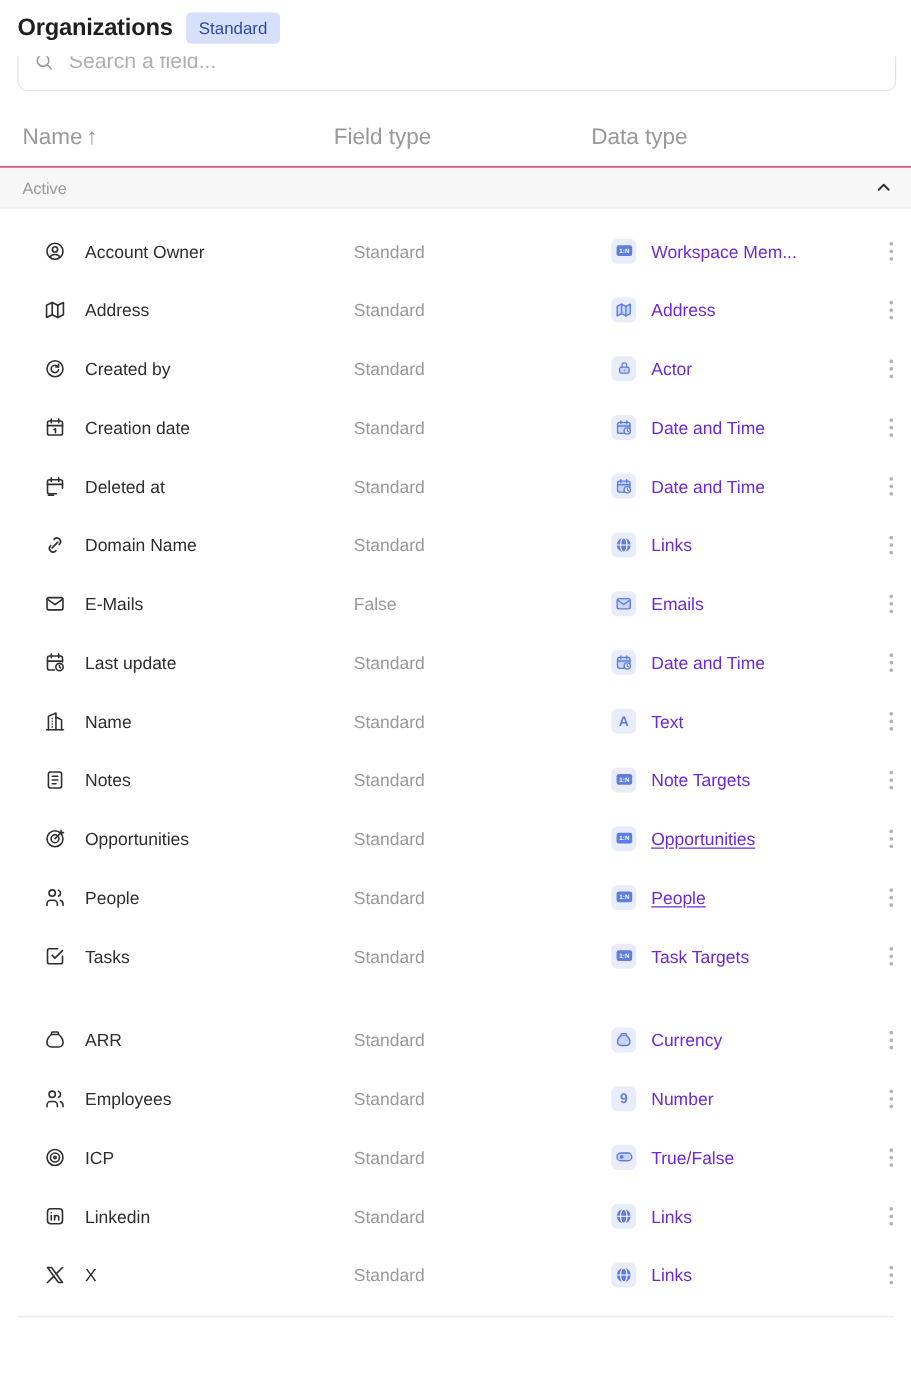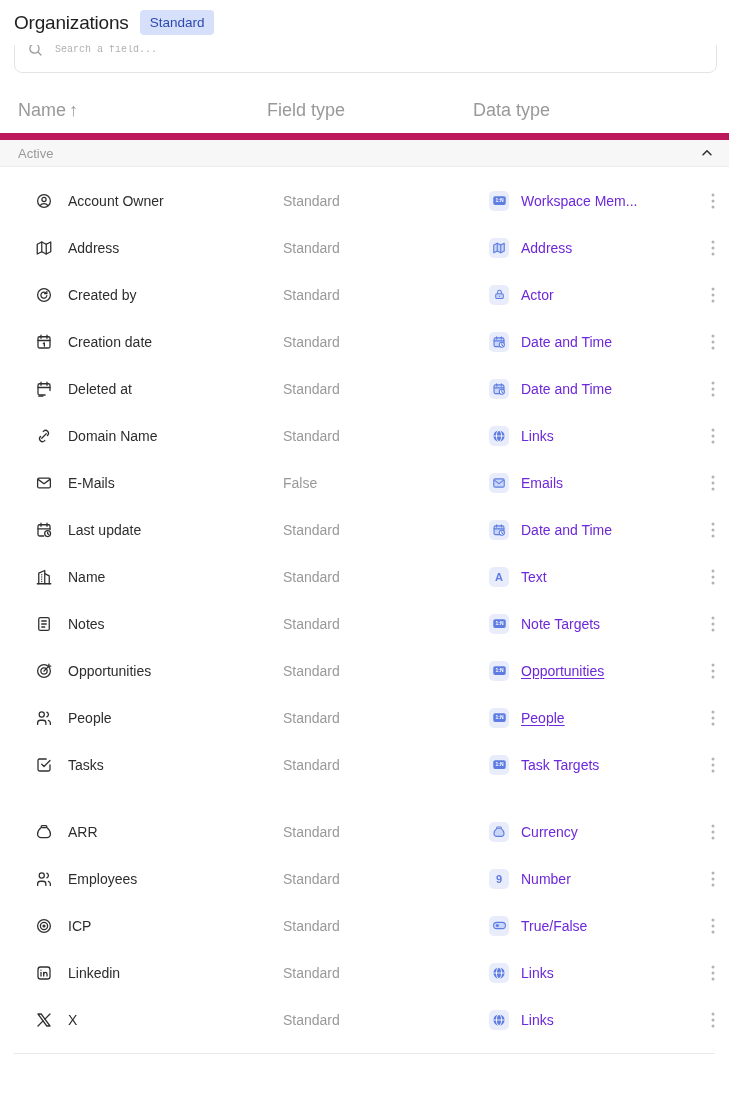--- a/index.html
+++ b/index.html
@@ -2,32 +2,32 @@
 <html><head>
 <meta charset="utf-8">
 <style>
   html,body{margin:0;padding:0}
   body{
     width:729px;height:1102px;position:relative;overflow:hidden;
     background:#fff;font-family:"Liberation Sans",sans-serif;color:#2d2d2d;
   }
   .app-header{position:absolute;top:0;left:0;right:0;height:45px;background:#fff;z-index:5;
     display:flex;align-items:center;padding-left:14px;gap:11px;box-sizing:border-box}
-  .title{font-size:19px;font-weight:400;color:#1f1f1f;letter-spacing:-.2px}
+  .title{font-size:19px;font-weight:700;color:#1f1f1f;letter-spacing:-.2px}
   .badge{background:#d6e0fb;color:#2c49ae;font-size:13.5px;font-weight:500;padding:3px 10px;border-radius:4px;line-height:19px}
   .search{position:absolute;top:25px;left:14px;width:703px;height:48px;border:1px solid #e4e4e4;border-radius:8px;
     box-sizing:border-box;display:flex;align-items:center;padding:0 12px;gap:9px;background:#fff;z-index:1}
-  .search input{border:none;outline:none;flex:1;font-size:10px;color:#333;background:transparent;font-family:Liberation Mono, monospace}
+  .search input{border:none;outline:none;flex:1;font-size:17px;color:#333;background:transparent;font-family:Liberation Sans, sans-serif}
   .search input::placeholder{color:#b0b0b0}
   .col-header{position:absolute;top:90px;left:0;right:0;height:40px}
   .col{position:absolute;top:50%;transform:translateY(-50%);font-size:18px;color:#999}
   .c0{left:18px}.c1{left:267px}.c2{left:473px}
   .sort-arrow{margin-left:3px;color:#999}
   .table{position:absolute;top:133px;left:0;right:0}
-  .band{height:34px;box-sizing:border-box;background:#f7f7f7;border-top:7px solid #be185d;border-bottom:1px solid #ececec;
+  .band{height:34px;box-sizing:border-box;background:#f7f7f7;border-top:1px solid #be185d;border-bottom:1px solid #ececec;
     display:flex;align-items:center;justify-content:space-between;padding:0 15px 0 18px;font-size:13px;color:#999;cursor:pointer}
   .chev{display:flex;align-items:center}
   .rows{padding:10px 16px}
   .row{position:relative;height:47px;background:#fff}
   .r-icon{position:absolute;left:19px;top:50%;transform:translateY(-50%);width:18px;height:18px;color:#2f2f2f;display:flex}
   .r-icon svg{width:18px;height:18px}
   .r-name{position:absolute;left:52px;top:50%;transform:translateY(-50%);font-size:14px;color:#2d2d2d;white-space:nowrap}
   .r-field{position:absolute;left:267px;top:50%;transform:translateY(-50%);font-size:14px;color:#999}
   .r-data{position:absolute;left:473px;top:50%;transform:translateY(-50%);display:flex;align-items:center;gap:12px}
   .chip{width:20px;height:20px;border-radius:5px;background:#e9edfb;display:flex;align-items:center;justify-content:center;flex:none}

